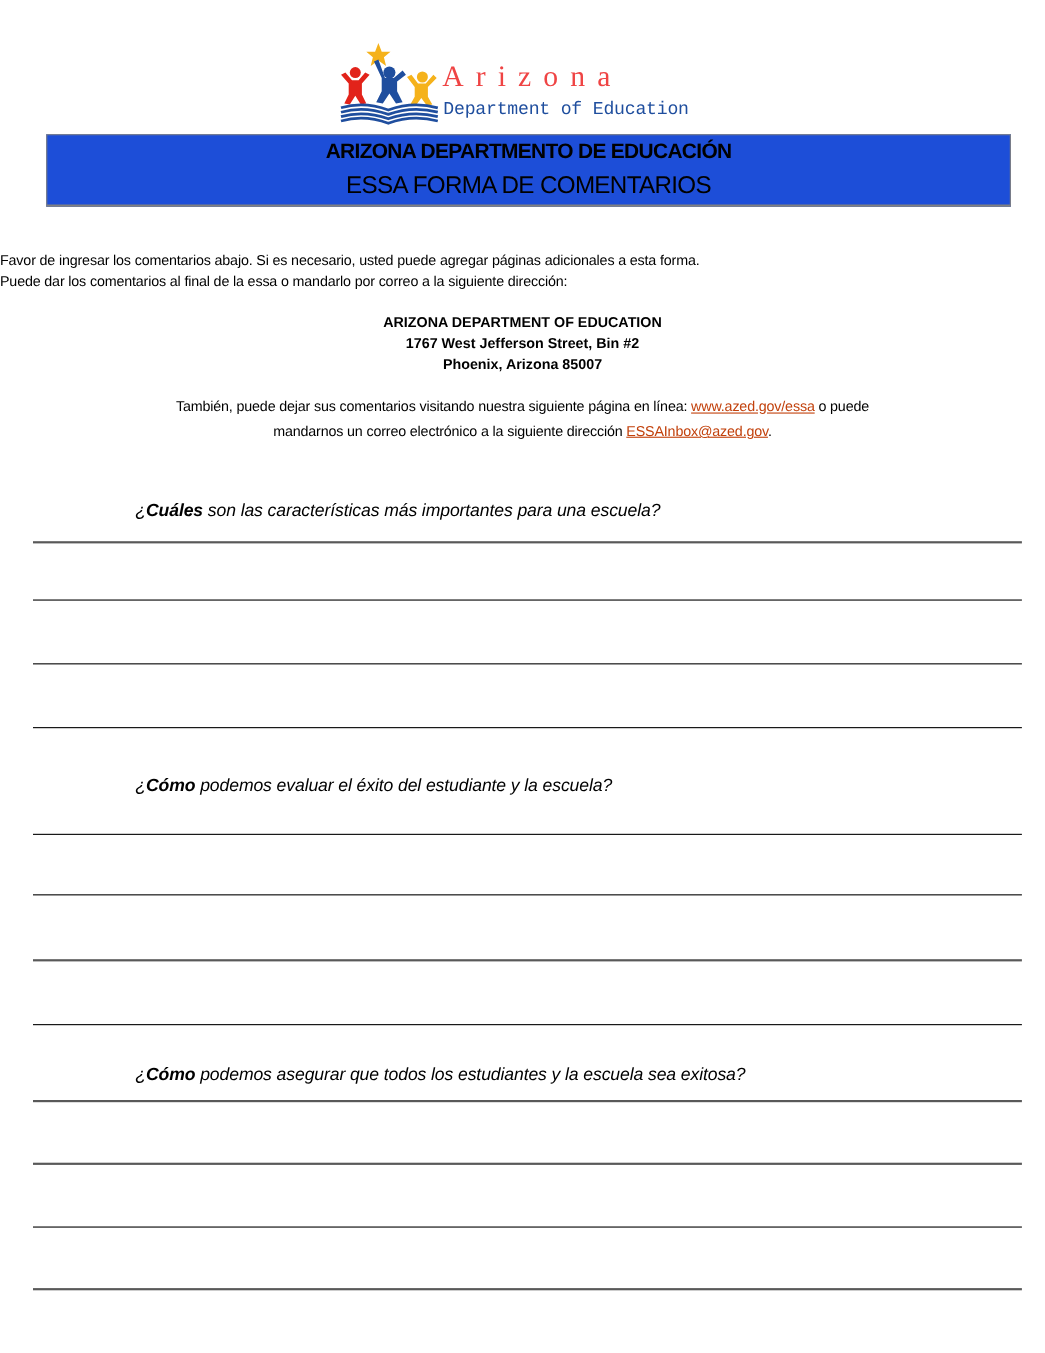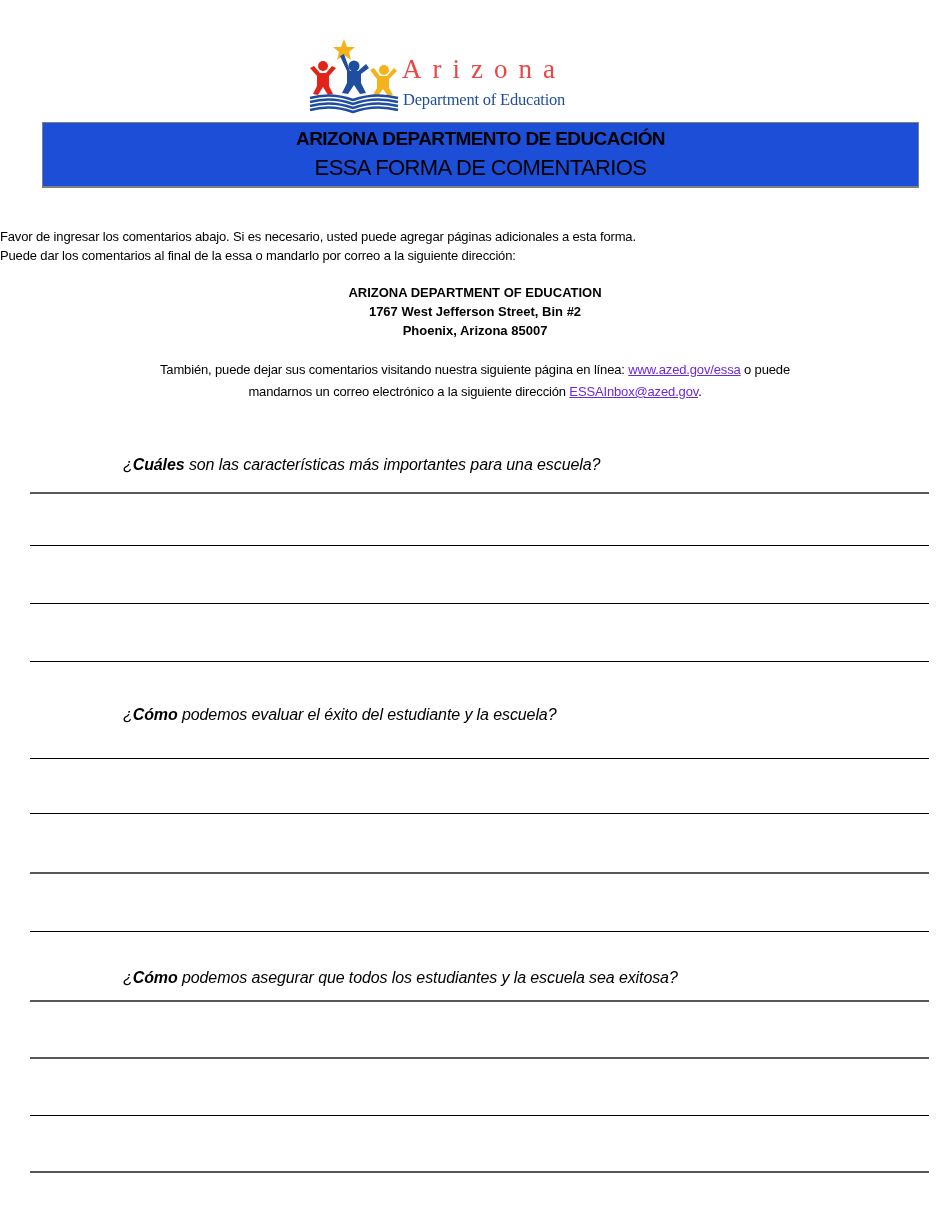--- a/index.html
+++ b/index.html
@@ -37,21 +37,21 @@
       font-size: 27px;
       letter-spacing: 11px;
       color: #ef4444;
       line-height: 1;
       white-space: nowrap;
     }
     .logo .dept-word {
       position: absolute;
       left: 97px;
       top: 54px;
-      font-family: Liberation Serif, serif;
+      font-family: Liberation Mono, monospace;
       font-size: 16.5px;
       color: #1f4e9e;
       line-height: 1;
       white-space: nowrap;
       letter-spacing: -0.2px;
     }
     .title-box {
       position: absolute;
       left: 42px;
       top: 122px;
@@ -101,21 +101,21 @@
       position: absolute;
       left: 0;
       width: 950px;
       top: 359px;
       text-align: center;
       font-size: 13px;
       line-height: 22px;
       letter-spacing: -0.15px;
     }
     .also a {
-      color: #6d28d9;
+      color: #c2410c;
       text-decoration: underline;
     }
     .question {
       position: absolute;
       left: 111px;
       font-size: 16px;
       font-style: italic;
       white-space: nowrap;
       letter-spacing: -0.1px;
       margin-left: 12px;

